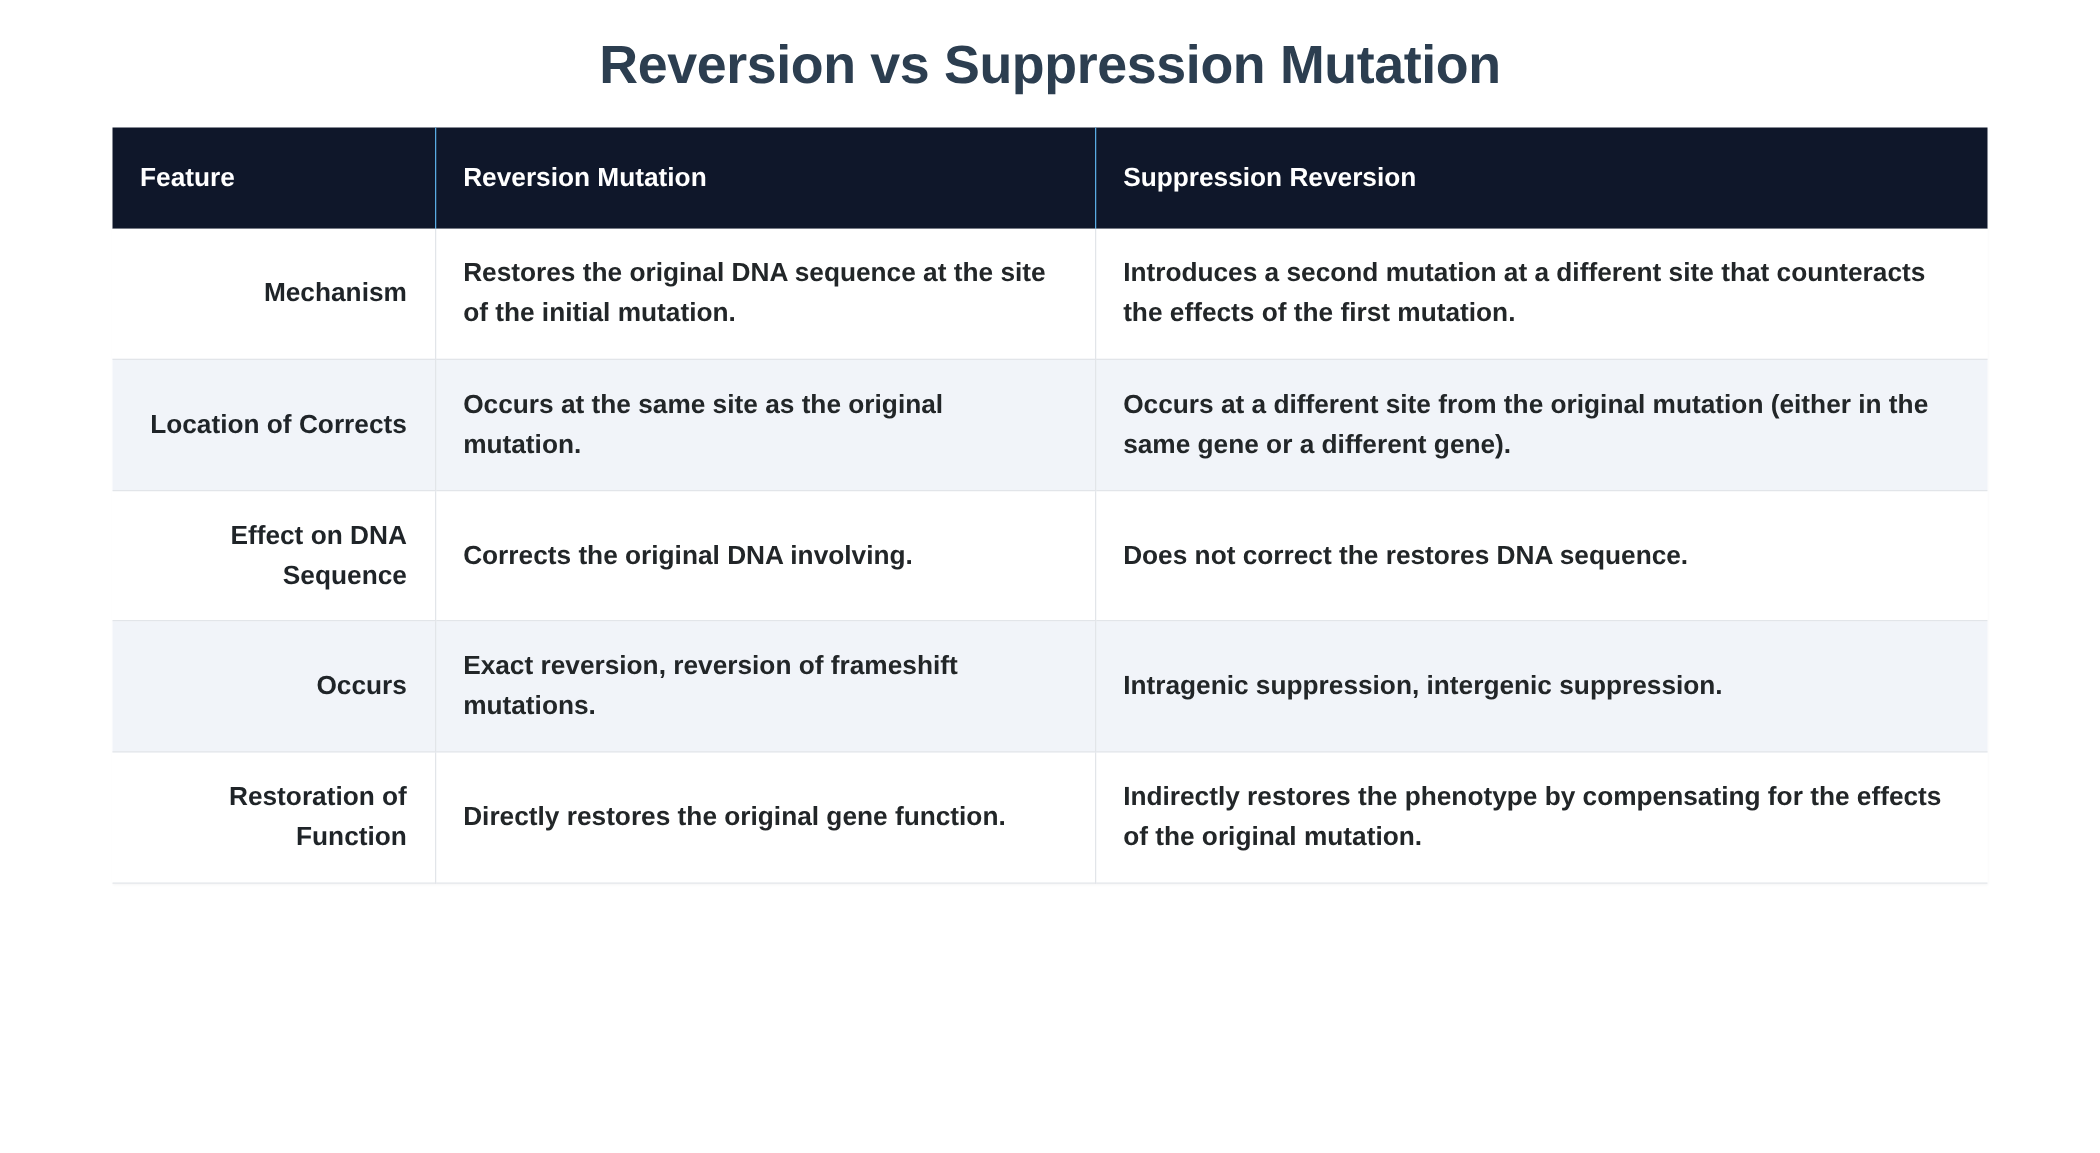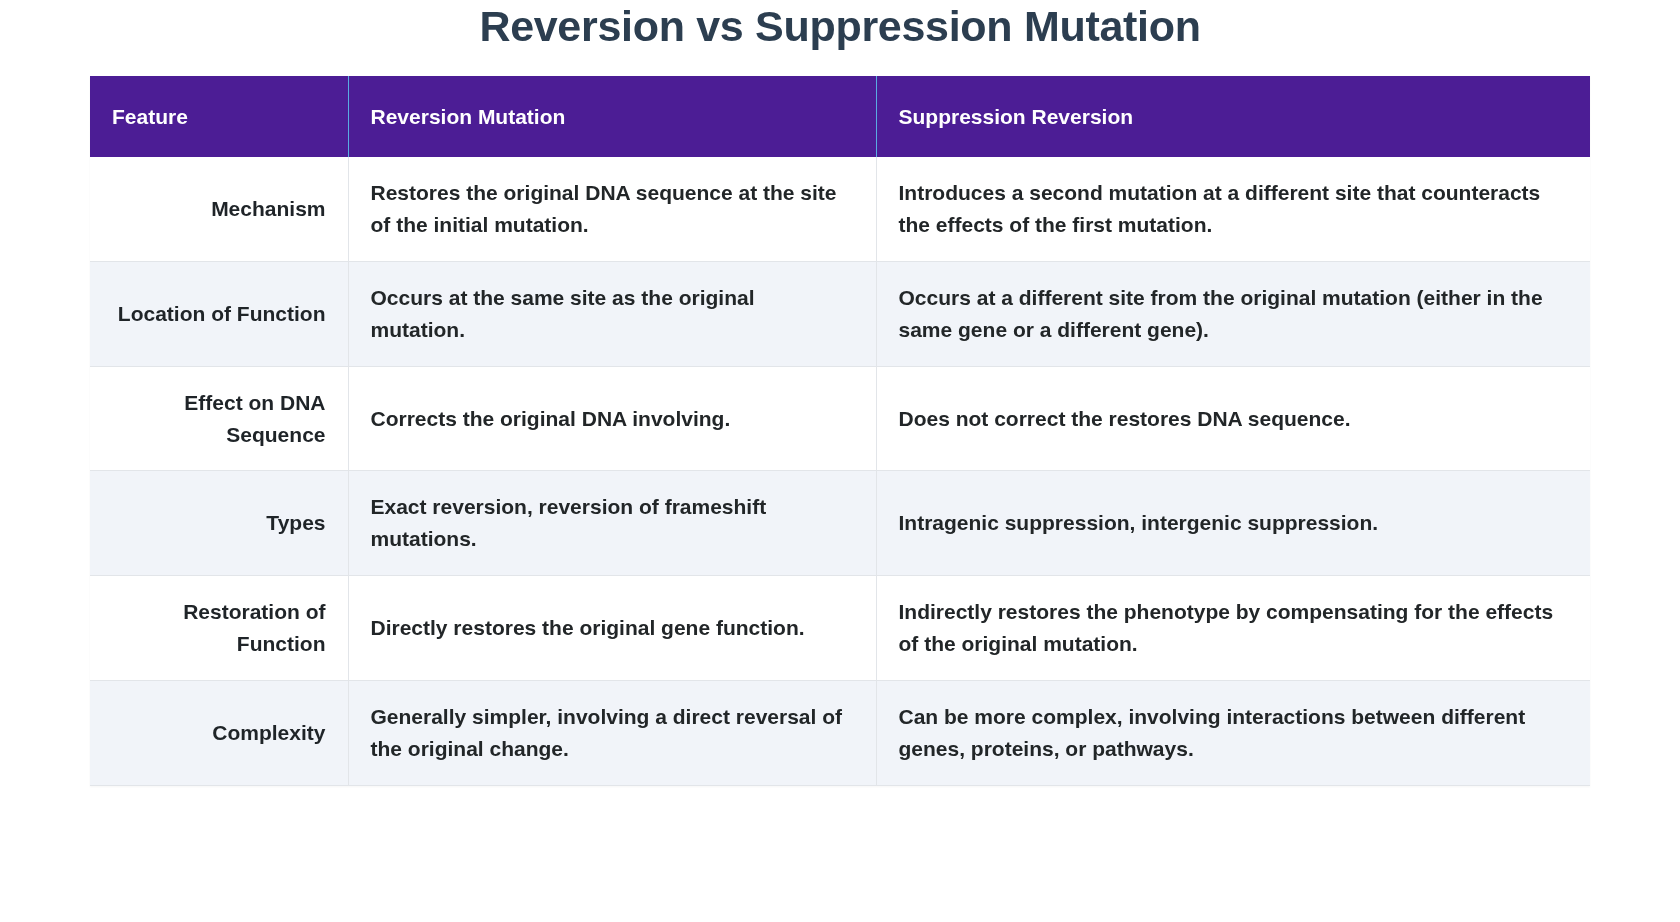--- a/index.html
+++ b/index.html
@@ -20,41 +20,42 @@
     padding: 0;
     position: relative;
   }
   .title {
     text-align: center;
     font-size: 43px;
     font-weight: bold;
     color: #2c3e50;
     letter-spacing: -0.3px;
     margin: 0;
+    padding-top: 26px;
     padding-bottom: 0;
     line-height: 1.25;
   }
   .table-wrap {
     margin: 0 auto;
     width: 1500px;
     padding-top: 22px;
   }
   table.cmp {
     width: 1500px;
     border-collapse: collapse;
     table-layout: fixed;
     background: #ffffff;
     box-shadow: 0 1px 2px rgba(0,0,0,0.04);
   }
   table.cmp col.c1 { width: 258px; }
   table.cmp col.c2 { width: 528px; }
   table.cmp col.c3 { width: 714px; }
 
   table.cmp thead th {
-    background: #4c1d95;
+    background: #0f172a;
     color: #ffffff;
     font-size: 21px;
     font-weight: bold;
     text-align: left;
     padding: 27px 22px 27px 22px;
     border-right: 1px solid #59abe3;
     vertical-align: middle;
     line-height: 1.3;
   }
   table.cmp thead th:last-child { border-right: none; }
@@ -101,41 +102,36 @@
           <th>Suppression Reversion</th>
         </tr>
       </thead>
       <tbody>
         <tr class="odd">
           <td class="feature">Mechanism</td>
           <td>Restores the original DNA sequence at the site of the initial mutation.</td>
           <td>Introduces a second mutation at a different site that counteracts the effects of the first mutation.</td>
         </tr>
         <tr class="even">
-          <td class="feature">Location of Function</td>
+          <td class="feature">Location of Corrects</td>
           <td>Occurs at the same site as the original mutation.</td>
           <td>Occurs at a different site from the original mutation (either in the same gene or a different gene).</td>
         </tr>
         <tr class="odd">
           <td class="feature">Effect on DNA Sequence</td>
           <td>Corrects the original DNA involving.</td>
           <td>Does not correct the restores DNA sequence.</td>
         </tr>
         <tr class="even">
-          <td class="feature">Types</td>
+          <td class="feature">Occurs</td>
           <td>Exact reversion, reversion of frameshift mutations.</td>
           <td>Intragenic suppression, intergenic suppression.</td>
         </tr>
         <tr class="odd">
           <td class="feature">Restoration of Function</td>
           <td>Directly restores the original gene function.</td>
           <td>Indirectly restores the phenotype by compensating for the effects of the original mutation.</td>
         </tr>
-        <tr class="even">
-          <td class="feature">Complexity</td>
-          <td>Generally simpler, involving a direct reversal of the original change.</td>
-          <td>Can be more complex, involving interactions between different genes, proteins, or pathways.</td>
-        </tr>
       </tbody>
     </table>
   </div>
 
 </div>
 
 </body></html>

